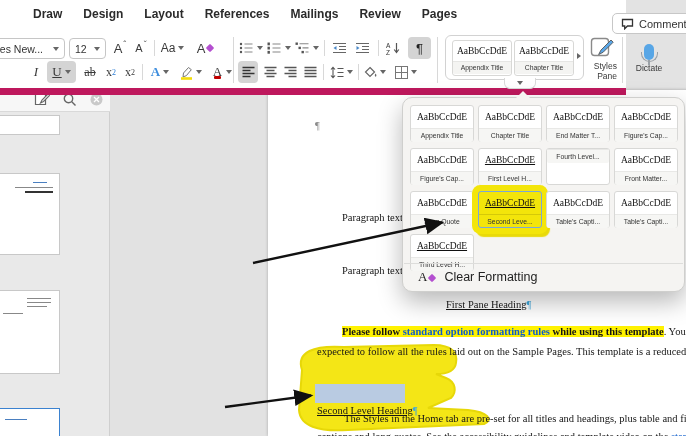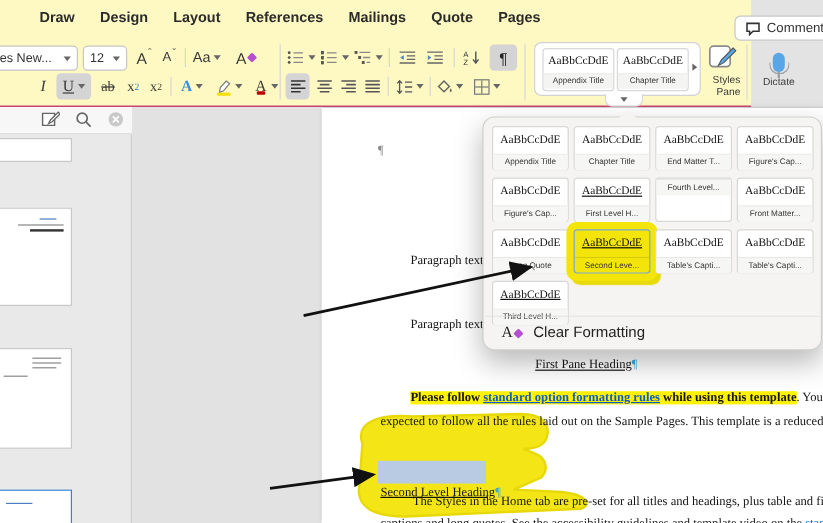--- a/index.html
+++ b/index.html
@@ -1,19 +1,19 @@
 <!DOCTYPE html>
 <html><head>
 <meta charset="utf-8">
 <style>
   html,body{margin:0;padding:0;}
   .screen{position:relative;width:686px;height:436px;overflow:hidden;background:#e3e3e3;
     font-family:"Liberation Sans","DejaVu Sans",sans-serif;color:#222;-webkit-font-smoothing:antialiased;}
   
-  .topbar{position:absolute;left:0;top:0;width:626px;height:88px;background:#fef9c3;border-bottom:1px solid #be185d;z-index:10;}
+  .topbar{position:absolute;left:0;top:0;width:626px;height:88px;background:#ffffff;border-bottom:7px solid #be185d;z-index:10;}
   .menubar{position:absolute;left:33px;top:7px;display:flex;gap:21px;font-size:12px;font-weight:600;color:#2b2b2b;}
   .menubar span{cursor:default;}
   .comments-btn{position:absolute;left:612px;top:13px;width:86px;height:21px;border:1px solid #c7c7c7;border-radius:5px;
     background:#fff;display:flex;align-items:center;gap:5px;padding-left:8px;font-size:11px;color:#333;box-sizing:border-box;}
   
   .ctl{position:absolute;display:flex;align-items:center;justify-content:center;height:20px;color:#3a3a3a;font-size:12px;}
   .pressed{background:#d4d4d4;border-radius:4px;}
   .chev{width:0;height:0;border-left:3px solid transparent;border-right:3px solid transparent;border-top:4px solid #666;margin-left:3px;}
   .chev-r{transform:rotate(-90deg);}
   .vsep{position:absolute;width:1px;background:#d8d8d8;}
@@ -42,21 +42,21 @@
     display:flex;align-items:center;gap:13px;padding-left:34px;box-sizing:border-box;}
   .thumb{position:absolute;left:-6px;background:#fff;border:1px solid #c8c8c8;width:64px;}
   .thumb .tline{position:absolute;background:#9aa7c0;height:1px;}
   
   .canvas{position:absolute;left:110px;top:88px;width:576px;height:348px;background:#e2e2e2;}
   .page{position:absolute;left:158px;top:2px;width:440px;height:346px;background:#fff;box-shadow:0 0 3px rgba(0,0,0,.25);overflow:hidden;}
   .doc{position:absolute;font-family:"Liberation Serif","DejaVu Serif",serif;font-size:10.5px;color:#151515;white-space:nowrap;z-index:3;}
   .pilcrow-blue{color:#3fa8dc;}
   .pilcrow-gray{color:#8a8a8a;}
   .hl{background:#fff200;}
-  .doclink{color:#0b5bcb;text-decoration:underline;}
+  .doclink{color:#0b5bcb;}
   .b{font-weight:bold;}
   .u{text-decoration:underline;}
   .selbox{position:absolute;background:#b9cbe2;z-index:2;}
   .marker-svg{position:absolute;z-index:1;}
   
   .panel{position:absolute;left:402px;top:97px;width:283px;height:195px;background:#f5f4f2;border:1px solid #cfcfcd;border-radius:10px;
     box-shadow:0 10px 24px rgba(0,0,0,.28);z-index:20;box-sizing:border-box;}
   .panel::before{content:"";position:absolute;top:-7px;left:112px;width:0;height:0;
     border-left:8px solid transparent;border-right:8px solid transparent;border-bottom:8px solid #f5f4f2;}
   .styles-grid{position:absolute;left:7px;top:7px;width:269px;display:grid;grid-template-columns:repeat(4,64px);gap:6px 4px;}
@@ -79,21 +79,21 @@
 
 <div class="screen">
 
   <div class="topbar">
     <div class="menubar">
       <span>Draw</span>
       <span>Design</span>
       <span>Layout</span>
       <span>References</span>
       <span>Mailings</span>
-      <span>Quote</span>
+      <span>Review</span>
       <span>Pages</span>
     </div>
     <div class="comments-btn">
       <svg width="13" height="12">
           <path d="M1.5 1.5 h10 v6.5 h-5 l-2.8 2.8 v-2.8 h-2.2 Z" fill="none" stroke="#333" stroke-width="1.3"></path>
         </svg>
       <span>Comments</span>
     </div>
 
     <div class="ctl combo" style="left:-12px;top:38px;width:77px;">

